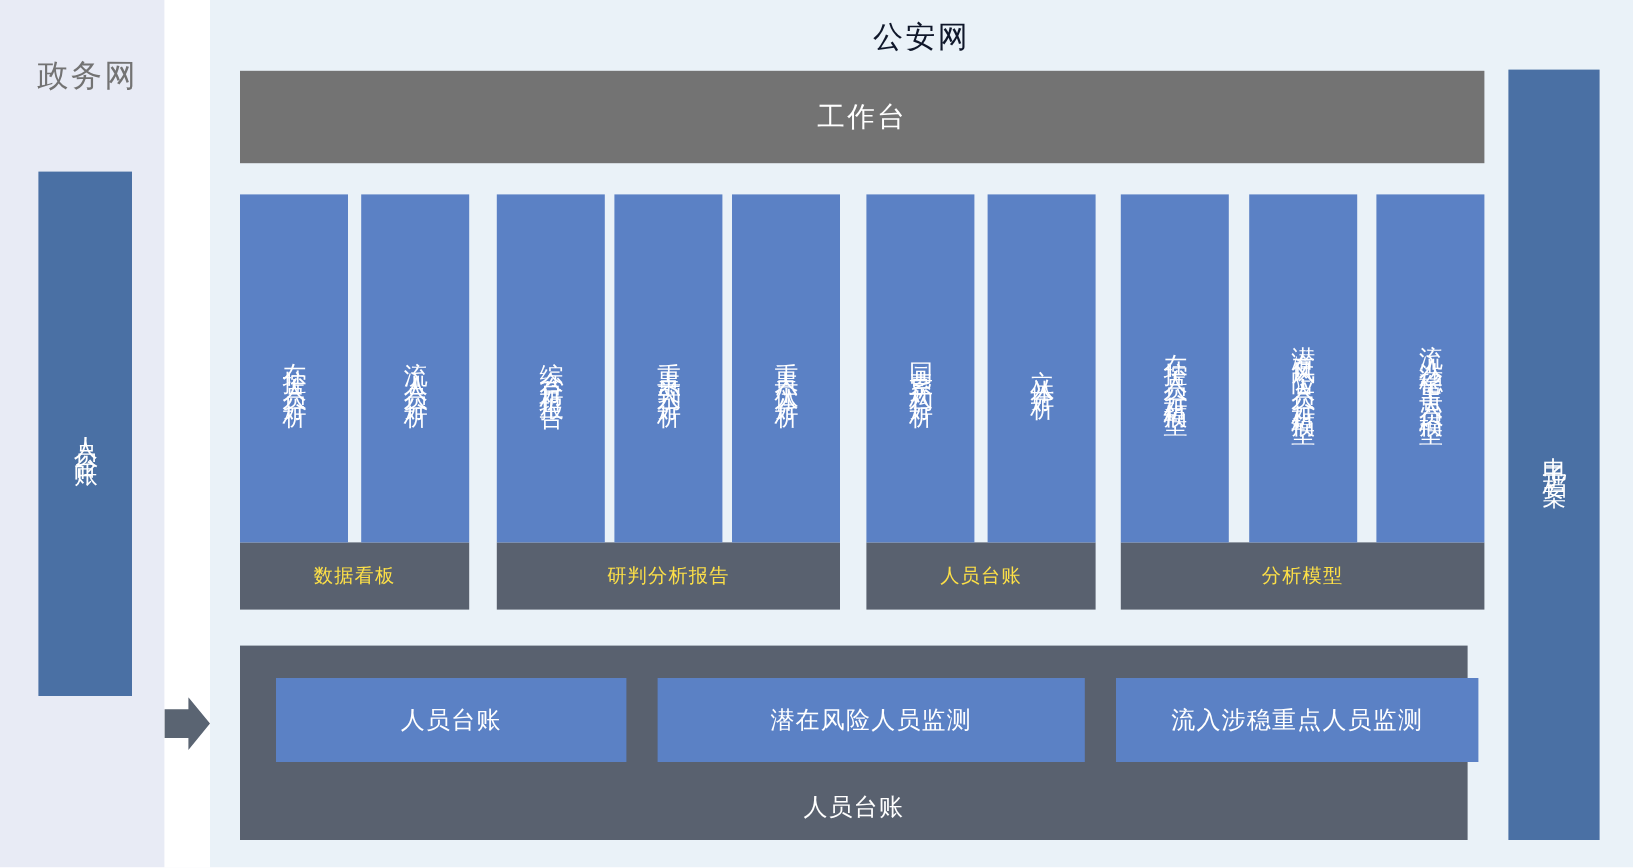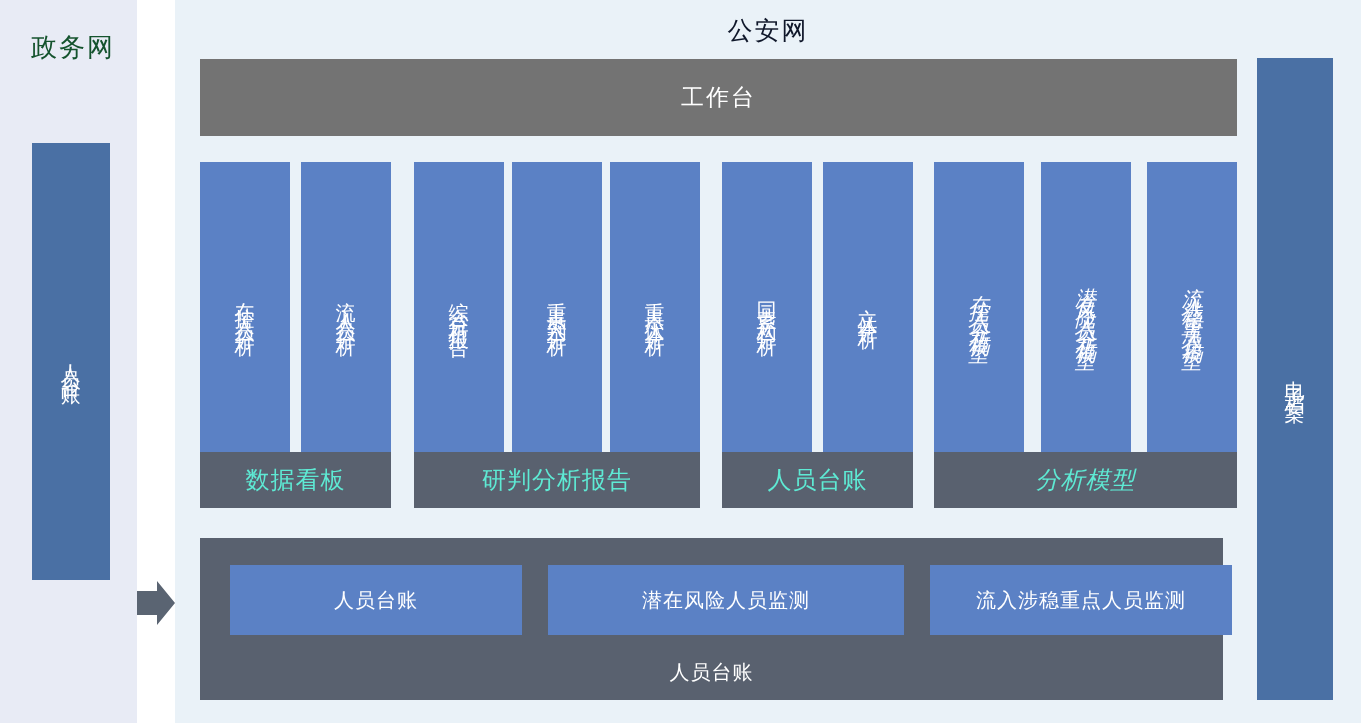--- a/index.html
+++ b/index.html
@@ -2,54 +2,54 @@
 <html><head>
 <meta charset="utf-8">
 <style>
   html,body{margin:0;padding:0;background:#ffffff;}
   #stage{
     position:relative;width:1361px;height:723px;overflow:hidden;
     font-family:"Liberation Sans",sans-serif;background:#ffffff;
   }
   
   .left-panel{position:absolute;left:0;top:0;width:137px;height:723px;background:#e8ebf5;}
-  .left-title{position:absolute;left:31px;top:30px;font-size:26px;color:#14532d;letter-spacing:2px;white-space:nowrap;}
+  .left-title{position:absolute;left:31px;top:46px;font-size:26px;color:#737373;letter-spacing:2px;white-space:nowrap;}
   .left-tall-bar{
     position:absolute;left:32px;top:143px;width:78px;height:437px;background:#4a70a4;
     display:flex;align-items:center;justify-content:center;
   }
   
   .flow-arrow{position:absolute;left:137px;top:581px;width:38px;height:44px;}
   
   .main-panel{position:absolute;left:175px;top:0;width:1186px;height:723px;background:#eaf2f8;}
   .main-title{position:absolute;left:0;top:14px;width:100%;text-align:center;font-size:25px;color:#0f172a;letter-spacing:2px;}
   .workbench{
     position:absolute;left:25px;top:59px;width:1037px;height:77px;background:#737373;
     display:flex;align-items:center;justify-content:center;
     color:#ffffff;font-size:23px;letter-spacing:2px;
   }
   
   .group{position:absolute;top:162px;}
   .g0{left:25px;width:191px;}
   .g1{left:239px;width:286px;}
   .g2{left:547px;width:191px;}
-  .g3{left:759px;width:303px;font-style:italic;}
+  .g3{left:759px;width:303px;}
   .bars{display:flex;justify-content:space-between;width:100%;}
   .vbar{
     width:90px;height:290px;background:#5b81c5;
     display:flex;align-items:center;justify-content:center;
   }
   .vtext{
     writing-mode:vertical-rl;text-orientation:upright;
     color:#ffffff;font-size:20px;letter-spacing:7px;line-height:1;
   }
   .group-footer{
     width:100%;height:56px;background:#59616f;
     display:flex;align-items:center;justify-content:center;
-    color:#5eead4;font-size:24px;letter-spacing:1px;
+    color:#fde047;font-size:16px;letter-spacing:1px;
   }
   
   .bottom-box{position:absolute;left:25px;top:538px;width:1023px;height:162px;background:#59616f;}
   .bbtn{
     position:absolute;top:27px;height:70px;background:#5b81c5;
     display:flex;align-items:center;justify-content:center;
     color:#ffffff;font-size:20px;letter-spacing:1px;
   }
   .bbtn.b0{left:30px;width:292px;}
   .bbtn.b1{left:348px;width:356px;}

